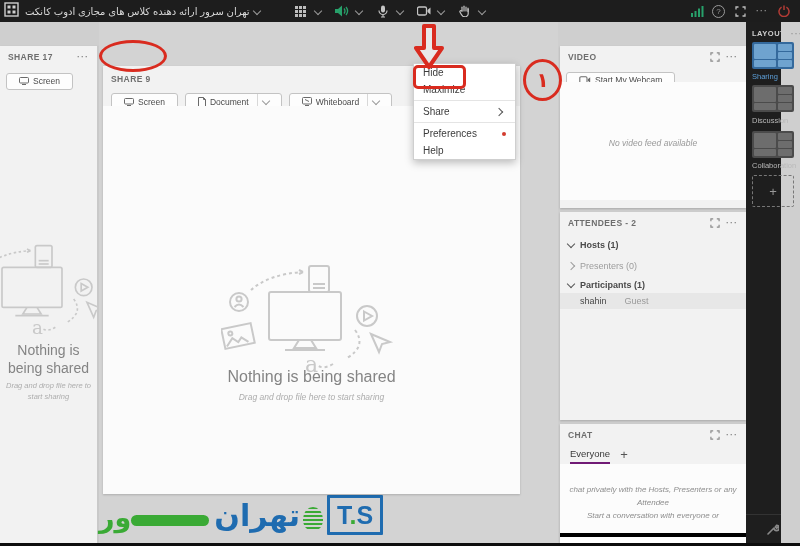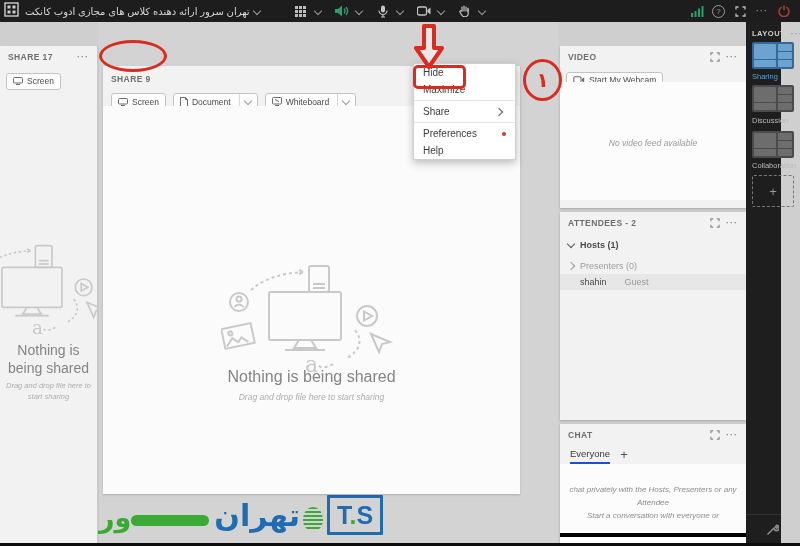--- a/index.html
+++ b/index.html
@@ -14,36 +14,36 @@
   .chev.right{transform:rotate(-45deg);}
   .tb-ic{display:inline-flex;align-items:center;justify-content:center;width:18px;height:18px;margin:0 1px;}
   .tb-right{margin-left:auto;display:flex;align-items:center;padding-right:6px;}
   .qmark{width:11px;height:11px;border:1px solid #9a9a9a;border-radius:50%;color:#9a9a9a;font-size:8px;line-height:11px;text-align:center;margin:0 5px;}
   
   .pod{background:#f2f2f2;box-shadow:0 1px 2px rgba(0,0,0,.18);margin-top:24px;}
   .pod-head{display:flex;align-items:center;height:16px;padding:3px 8px 0 8px;}
   .pod-title{font-size:8.5px;font-weight:700;color:#6e6e6e;letter-spacing:.4px;}
   .pod-icons{margin-left:auto;display:flex;align-items:center;gap:6px;color:#8a8a8a;}
   .dots{font-size:9px;font-weight:700;color:#8a8a8a;letter-spacing:1px;line-height:8px;}
-  .tbtn{display:inline-flex;align-items:center;gap:4px;height:15px;padding:0 6px;background:#fdfdfd;border:1px solid #c3c3c3;border-radius:3px;font-size:8.5px;color:#4a4a4a;}
+  .tbtn{display:inline-flex;align-items:center;gap:4px;height:15px;padding:0 12px;background:#fdfdfd;border:1px solid #c3c3c3;border-radius:3px;font-size:8.5px;color:#4a4a4a;}
   .tbtn .seg{display:inline-flex;align-items:center;border-left:1px solid #d8d8d8;margin-left:4px;padding-left:5px;height:100%;}
   .empty-title{color:#848484;text-align:center;}
   .empty-hint{color:#adadad;font-style:italic;text-align:center;}
   
   .menu{left:413px;top:63px;width:101px;background:#fff;border:1px solid #cfcfcf;box-shadow:0 3px 8px rgba(0,0,0,.25);z-index:30;}
   .menu .mi{display:flex;align-items:center;height:17px;padding:0 9px;font-size:10px;color:#3c3c3c;}
   .menu .mi .mright{margin-left:auto;}
   .menu .sep{border-top:1px solid #e4e4e4;margin:2px 0;}
   .reddot{width:4px;height:4px;border-radius:50%;background:#d23b2f;display:inline-block;}
   
   .rowline{display:flex;align-items:center;}
   .att-row{display:flex;align-items:center;height:16px;padding:0 8px;font-size:9px;color:#4a4a4a;}
   .att-sub{background:#e7e7e7;padding-left:20px;}
   .att-role{color:#9a9a9a;margin-left:18px;}
-  .chat-tab{font-size:9.5px;color:#3a3a3a;border-bottom:2px solid #1d4ed8;padding-bottom:3px;}
+  .chat-tab{font-size:9.5px;color:#3a3a3a;border-bottom:2px solid #701a75;padding-bottom:3px;}
   .chat-input{position:absolute;left:0;right:0;bottom:0;height:22px;background:#fff;border-top:4px solid #000000;display:flex;align-items:center;padding:4px 8px;}
   .chat-input input{border:0;outline:0;flex:1;font-size:9px;font-style:italic;color:#777;font-family:inherit;background:transparent;}
   .smiley{color:#b9b9b9;font-size:11px;}
   
   .layouts{left:746px;top:22px;width:35px;height:521px;background:#1e1e1e;color:#cfcfcf;}
   .lay-title{font-size:7.5px;font-weight:700;letter-spacing:.5px;color:#cfcfcf;}
   .thumb{position:absolute;left:6px;width:42px;height:27px;border-radius:2px;padding:2px;box-sizing:border-box;display:grid;grid-template-columns:58% 1fr;grid-template-rows:1fr 1fr 1fr;gap:1.5px;}
   .thumb.gray{background:#4b4b4b;} .thumb.gray i{background:#6d6d6d;}
   .thumb.blue{background:#34699c;} .thumb.blue i{background:#6fa3cf;}
   .thumb i{display:block;border-radius:1px;}
@@ -343,20 +343,24 @@
     </div>
     <div style="margin-top:6px;">
       <div class="att-row" style="font-weight:700;">
         <i class="chev" style="border-color:#555;margin:0 6px 2px 0;"></i>
           <span>Hosts (1)</span>
       </div>
       <div class="att-row" style="color:#9d9d9d;margin-top:5px;">
         <i class="chev right" style="border-color:#9d9d9d;margin:0 6px 0 0;"></i>
           <span>Presenters (0)</span>
       </div>
+      <div class="att-row" style="font-weight:700;margin-top:3px;">
+        <i class="chev" style="border-color:#555;margin:0 6px 2px 0;"></i>
+          <span>Participants (1)</span>
+      </div>
       <div class="att-row att-sub">
         <span>shahin</span>
           <span class="att-role">Guest</span>
       </div>
     </div>
   </div>
 
   <div class="abs pod" style="left:560px;top:400px;width:186px;height:143px;">
     <div class="pod-head">
       <span class="pod-title">CHAT</span>

